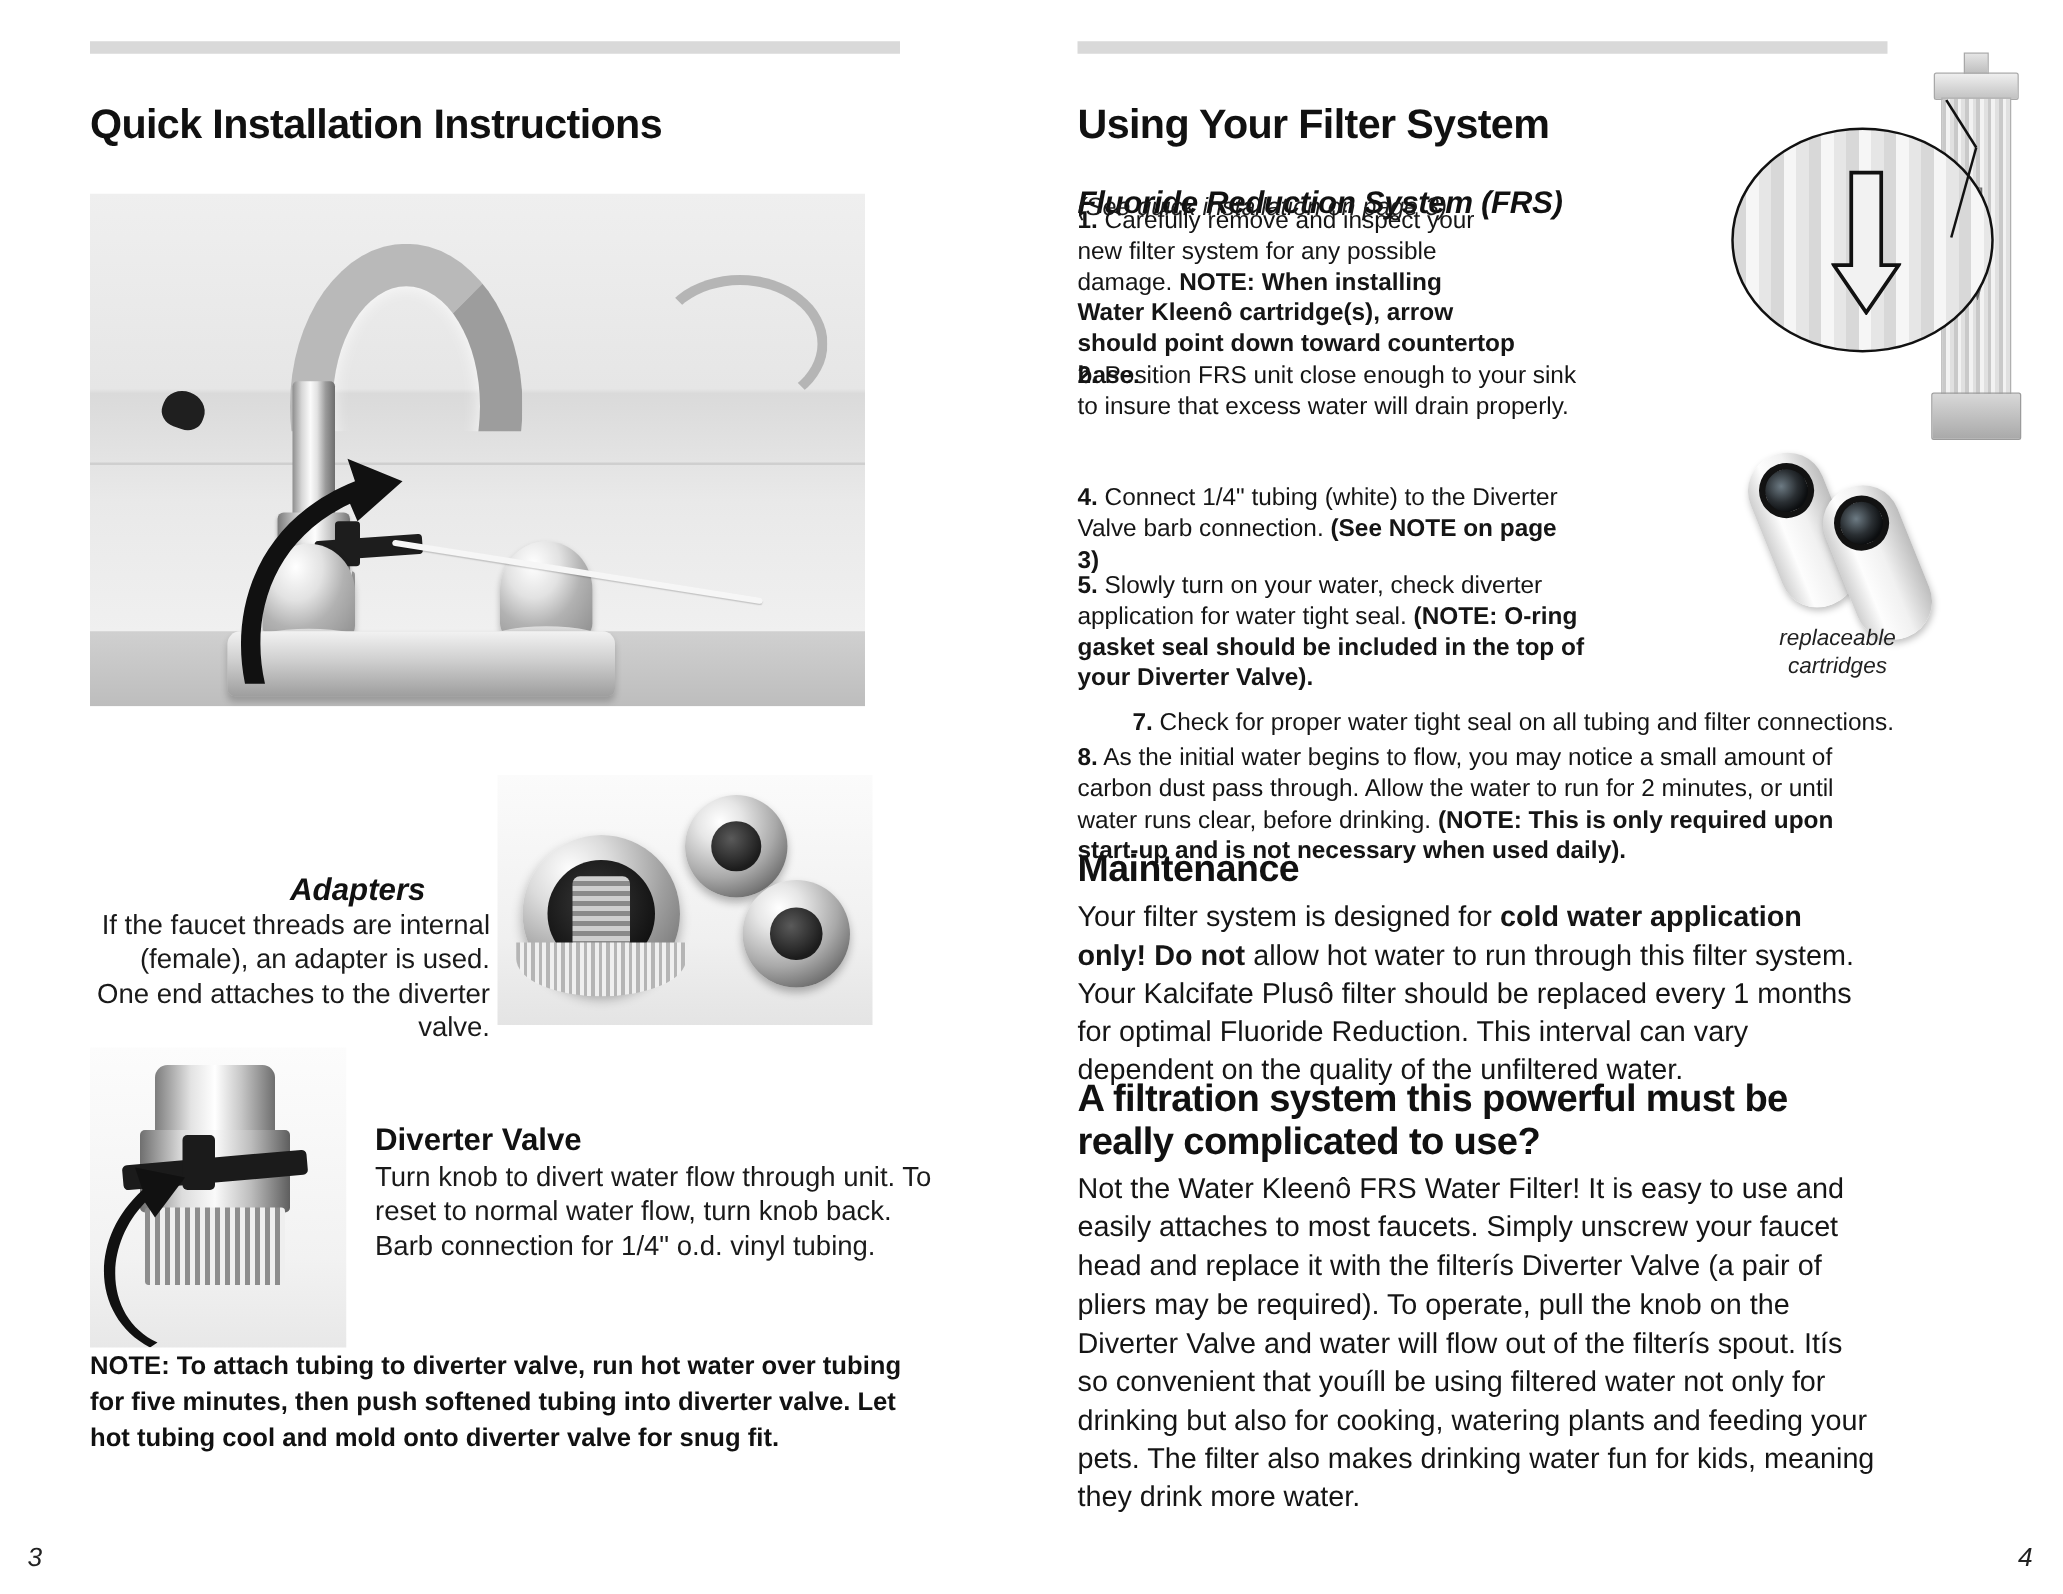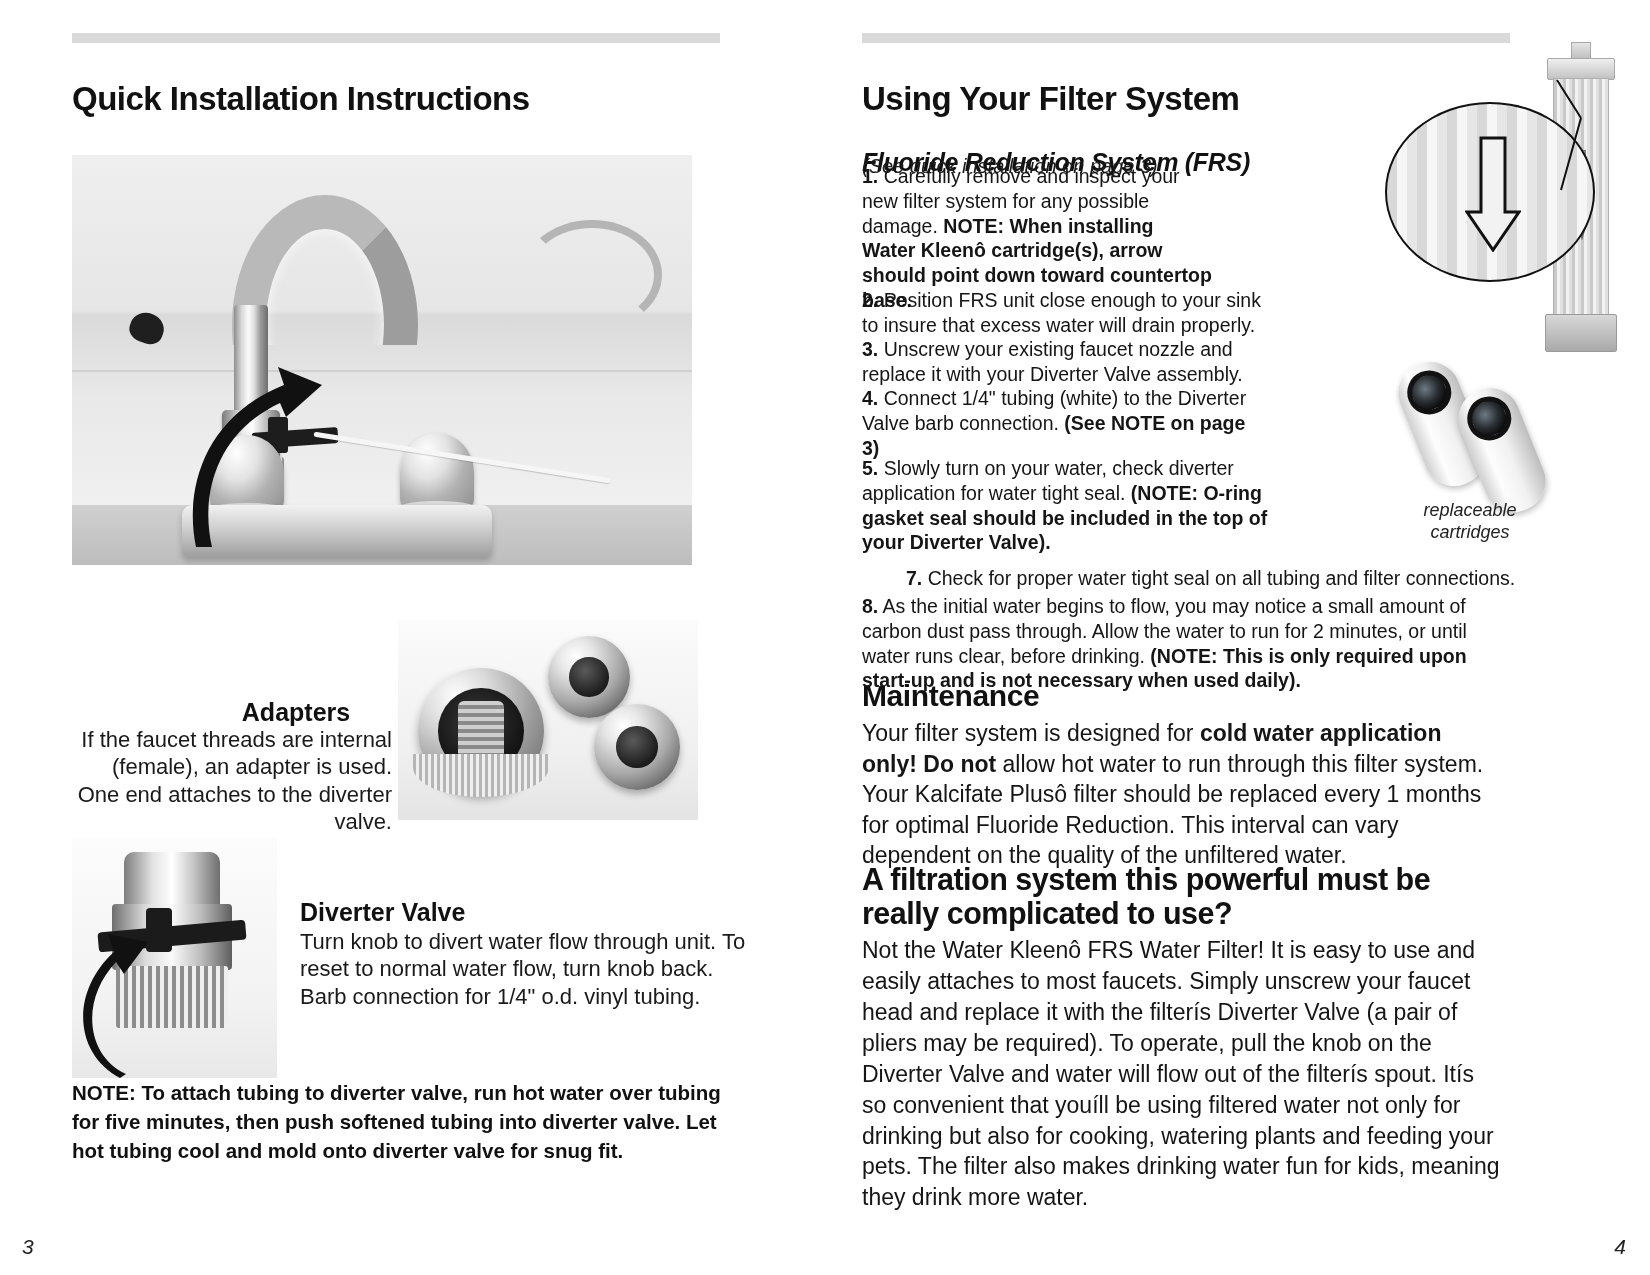--- a/index.html
+++ b/index.html
@@ -89,21 +89,21 @@
   #spray-wand .wand { position:absolute; left:10px; top:20px; width:140px; height:110px;
     border:8px solid #b5b5b5; border-radius:50%;
     border-bottom-color:transparent; border-left-color:transparent; }
   #spray-tip { position:absolute; left:58px; top:158px; width:34px; height:30px;
     background:#1f1f1f; border-radius:50% 50% 40% 40%; transform:rotate(20deg); }
   #black-arrow-1 { position:absolute; left:110px; top:200px; width:200px; height:200px; }
 
   .cap-bold { position:absolute; font-weight:bold; font-size:25px; color:#111; }
   .cap-body { position:absolute; font-size:22px; line-height:1.24; color:#1a1a1a; }
 
-  #adapters-title { left:216px; top:698px; width:160px; text-align:center; }
+  #adapters-title { left:232px; top:698px; width:160px; text-align:left;font-style:italic; }
   #adapters-text  { left:74px; top:726px; width:318px; text-align:right; }
 
   
   #adapter-photo { left:398px; top:620px; width:300px; height:200px;
     background:linear-gradient(180deg,#fbfbfb,#f0f0f0 65%,#e4e4e4); }
   .ad-ring {
     position:absolute; border-radius:50%;
     background:
       radial-gradient(circle at 34% 26%, #ffffff 0%, #e6e6e6 22%, #a9a9a9 55%, #717171 78%, #4a4a4a 100%);
     box-shadow:0 4px 7px rgba(0,0,0,.28);
@@ -323,24 +323,20 @@
     <div id="cart-caption">replaceable<br>cartridges</div>
 
     <div class="step" id="step1">
       <span class="nb">1.</span>
       <span>Carefully remove and inspect your new filter system for any possible damage. </span><b>NOTE: When installing Water Kleenô cartridge(s), arrow should point down toward countertop base.</b>
     </div>
     <div class="step" id="step2">
       <span class="nb">2.</span>
       <span>Position FRS unit close enough to your sink to insure that excess water will drain properly.</span>
     </div>
-    <div class="step" id="step3">
-      <span class="nb">3.</span>
-      <span>Unscrew your existing faucet nozzle and replace it with your Diverter Valve assembly.</span>
-    </div>
     <div class="step" id="step4">
       <span class="nb">4.</span>
       <span>Connect 1/4" tubing (white) to the Diverter Valve barb connection. </span><b>(See NOTE on page 3)</b>
     </div>
     <div class="step" id="step5">
       <span class="nb">5.</span>
       <span>Slowly turn on your water, check diverter application for water tight seal. </span><b>(NOTE: O-ring gasket seal should be included in the top of your Diverter Valve).</b>
     </div>
     <div class="step" id="step7">
       <span class="nb">7.</span>

